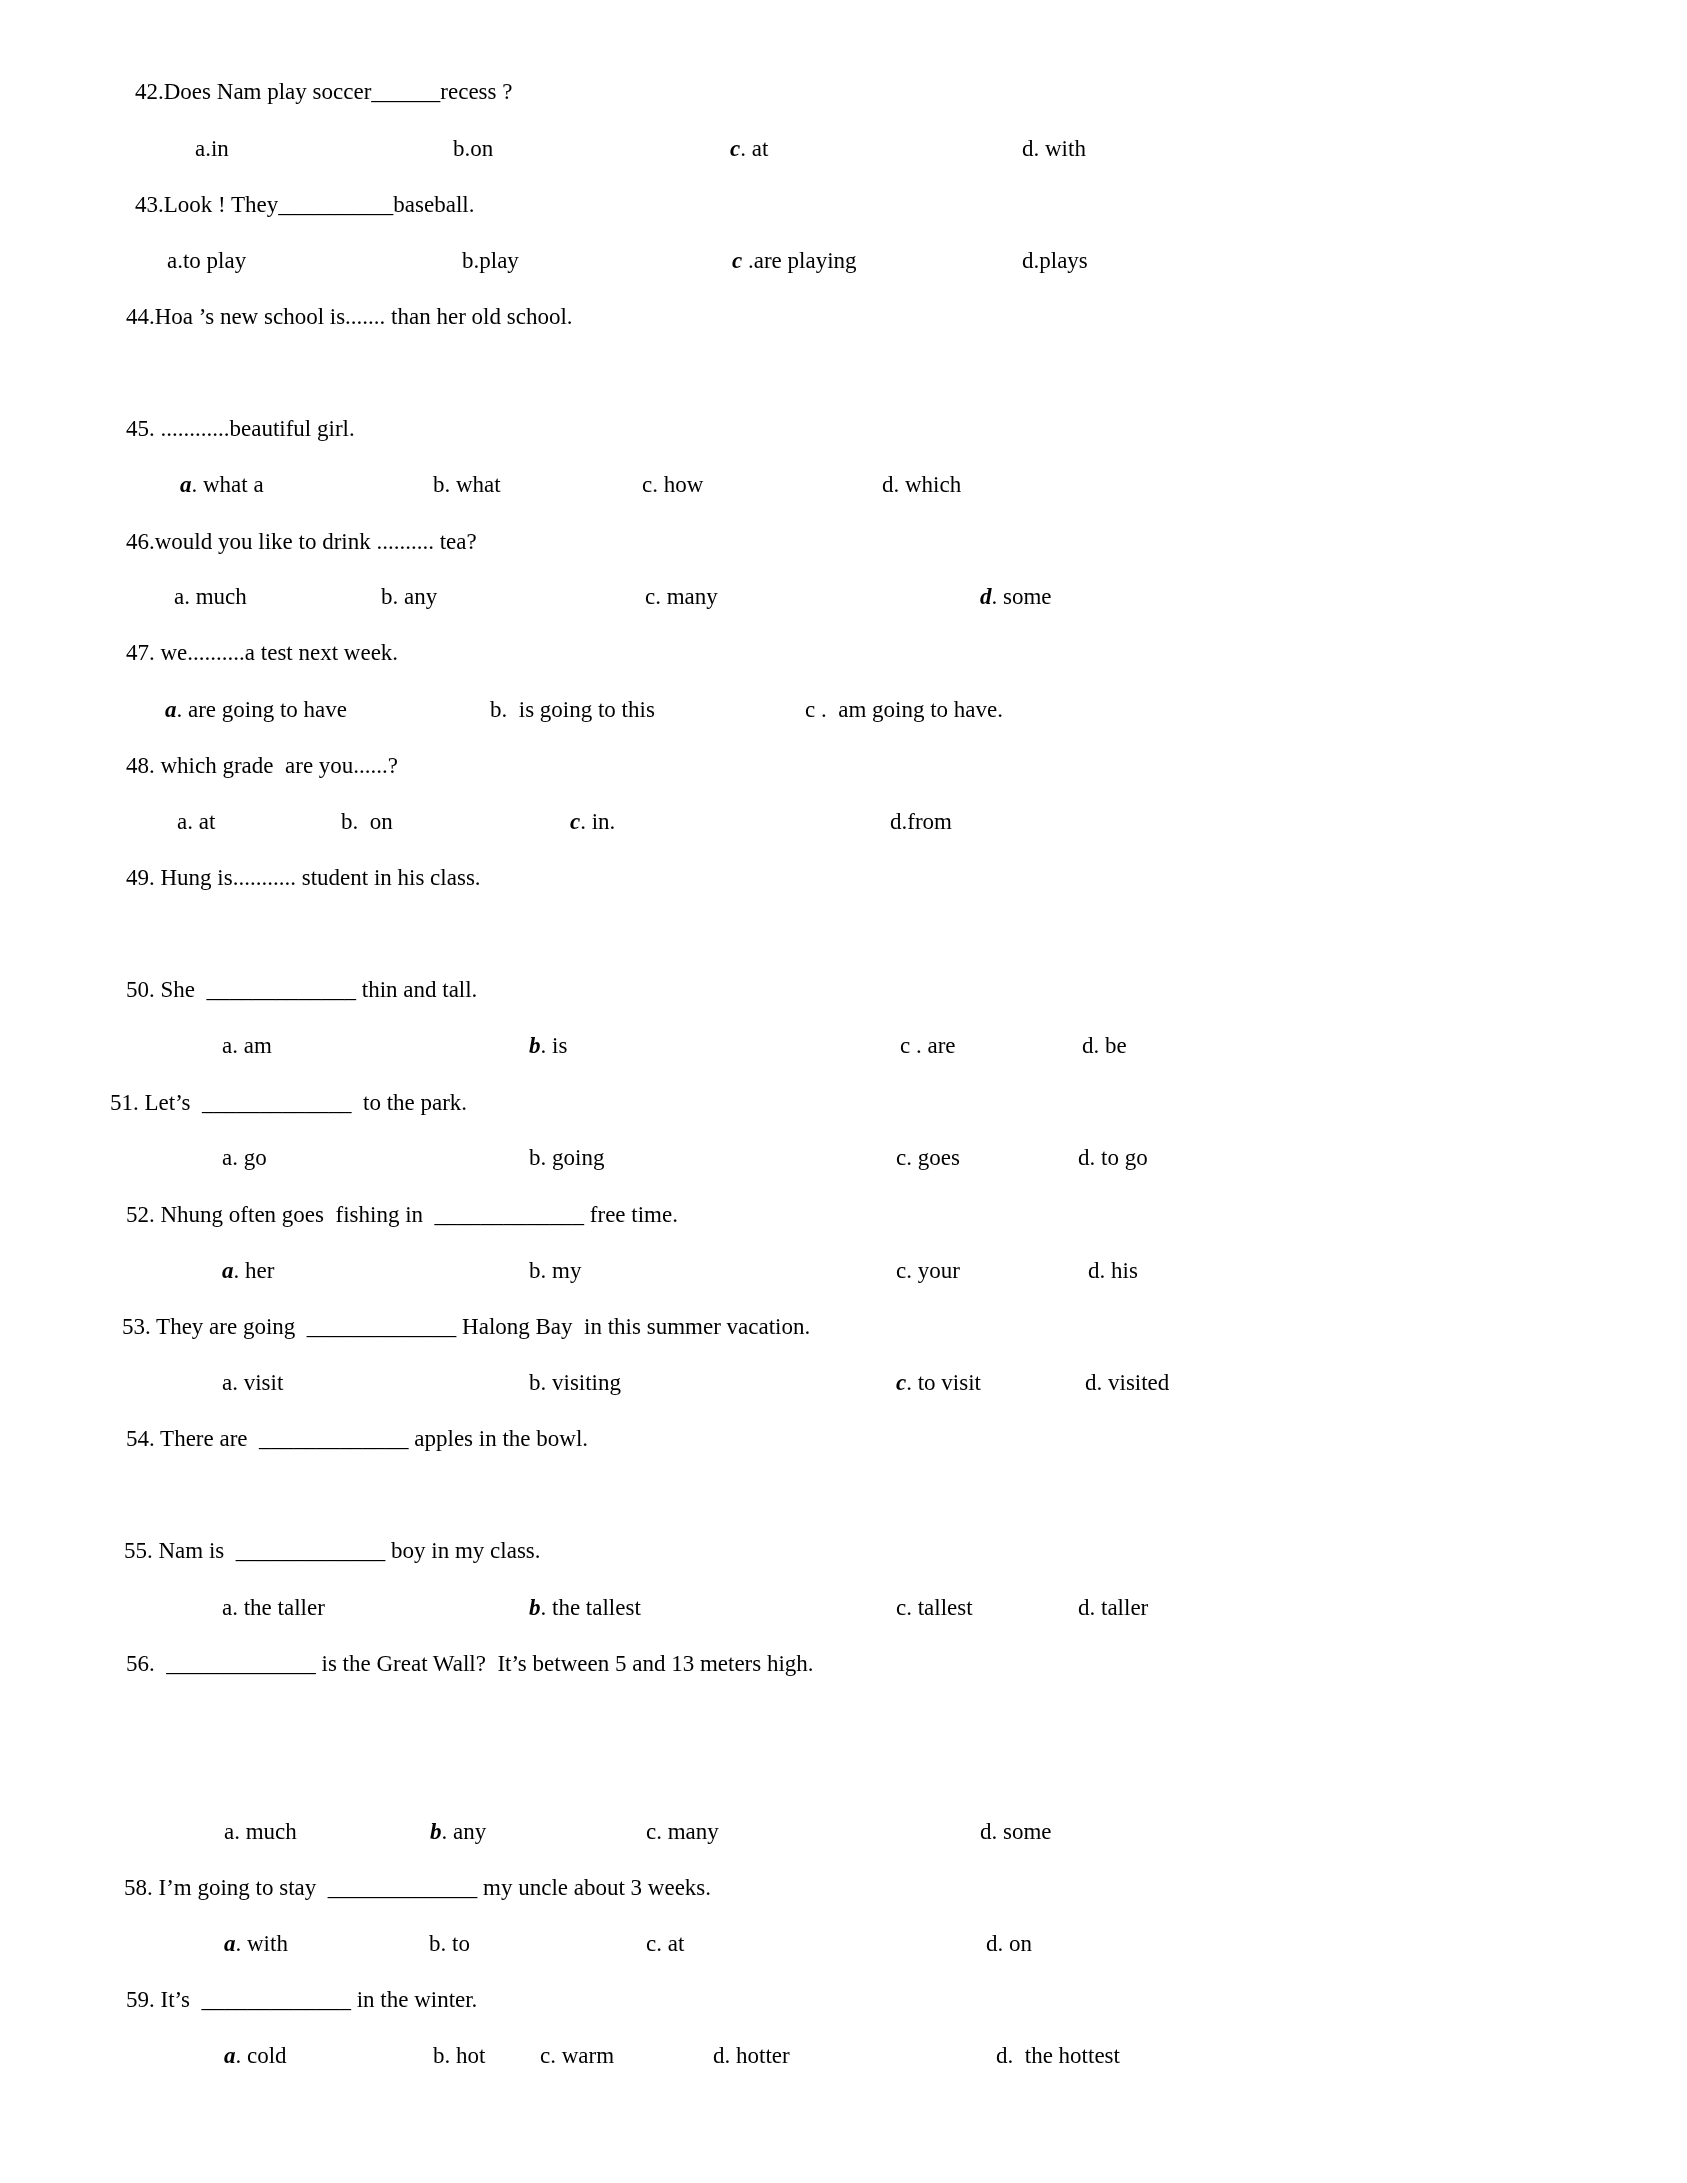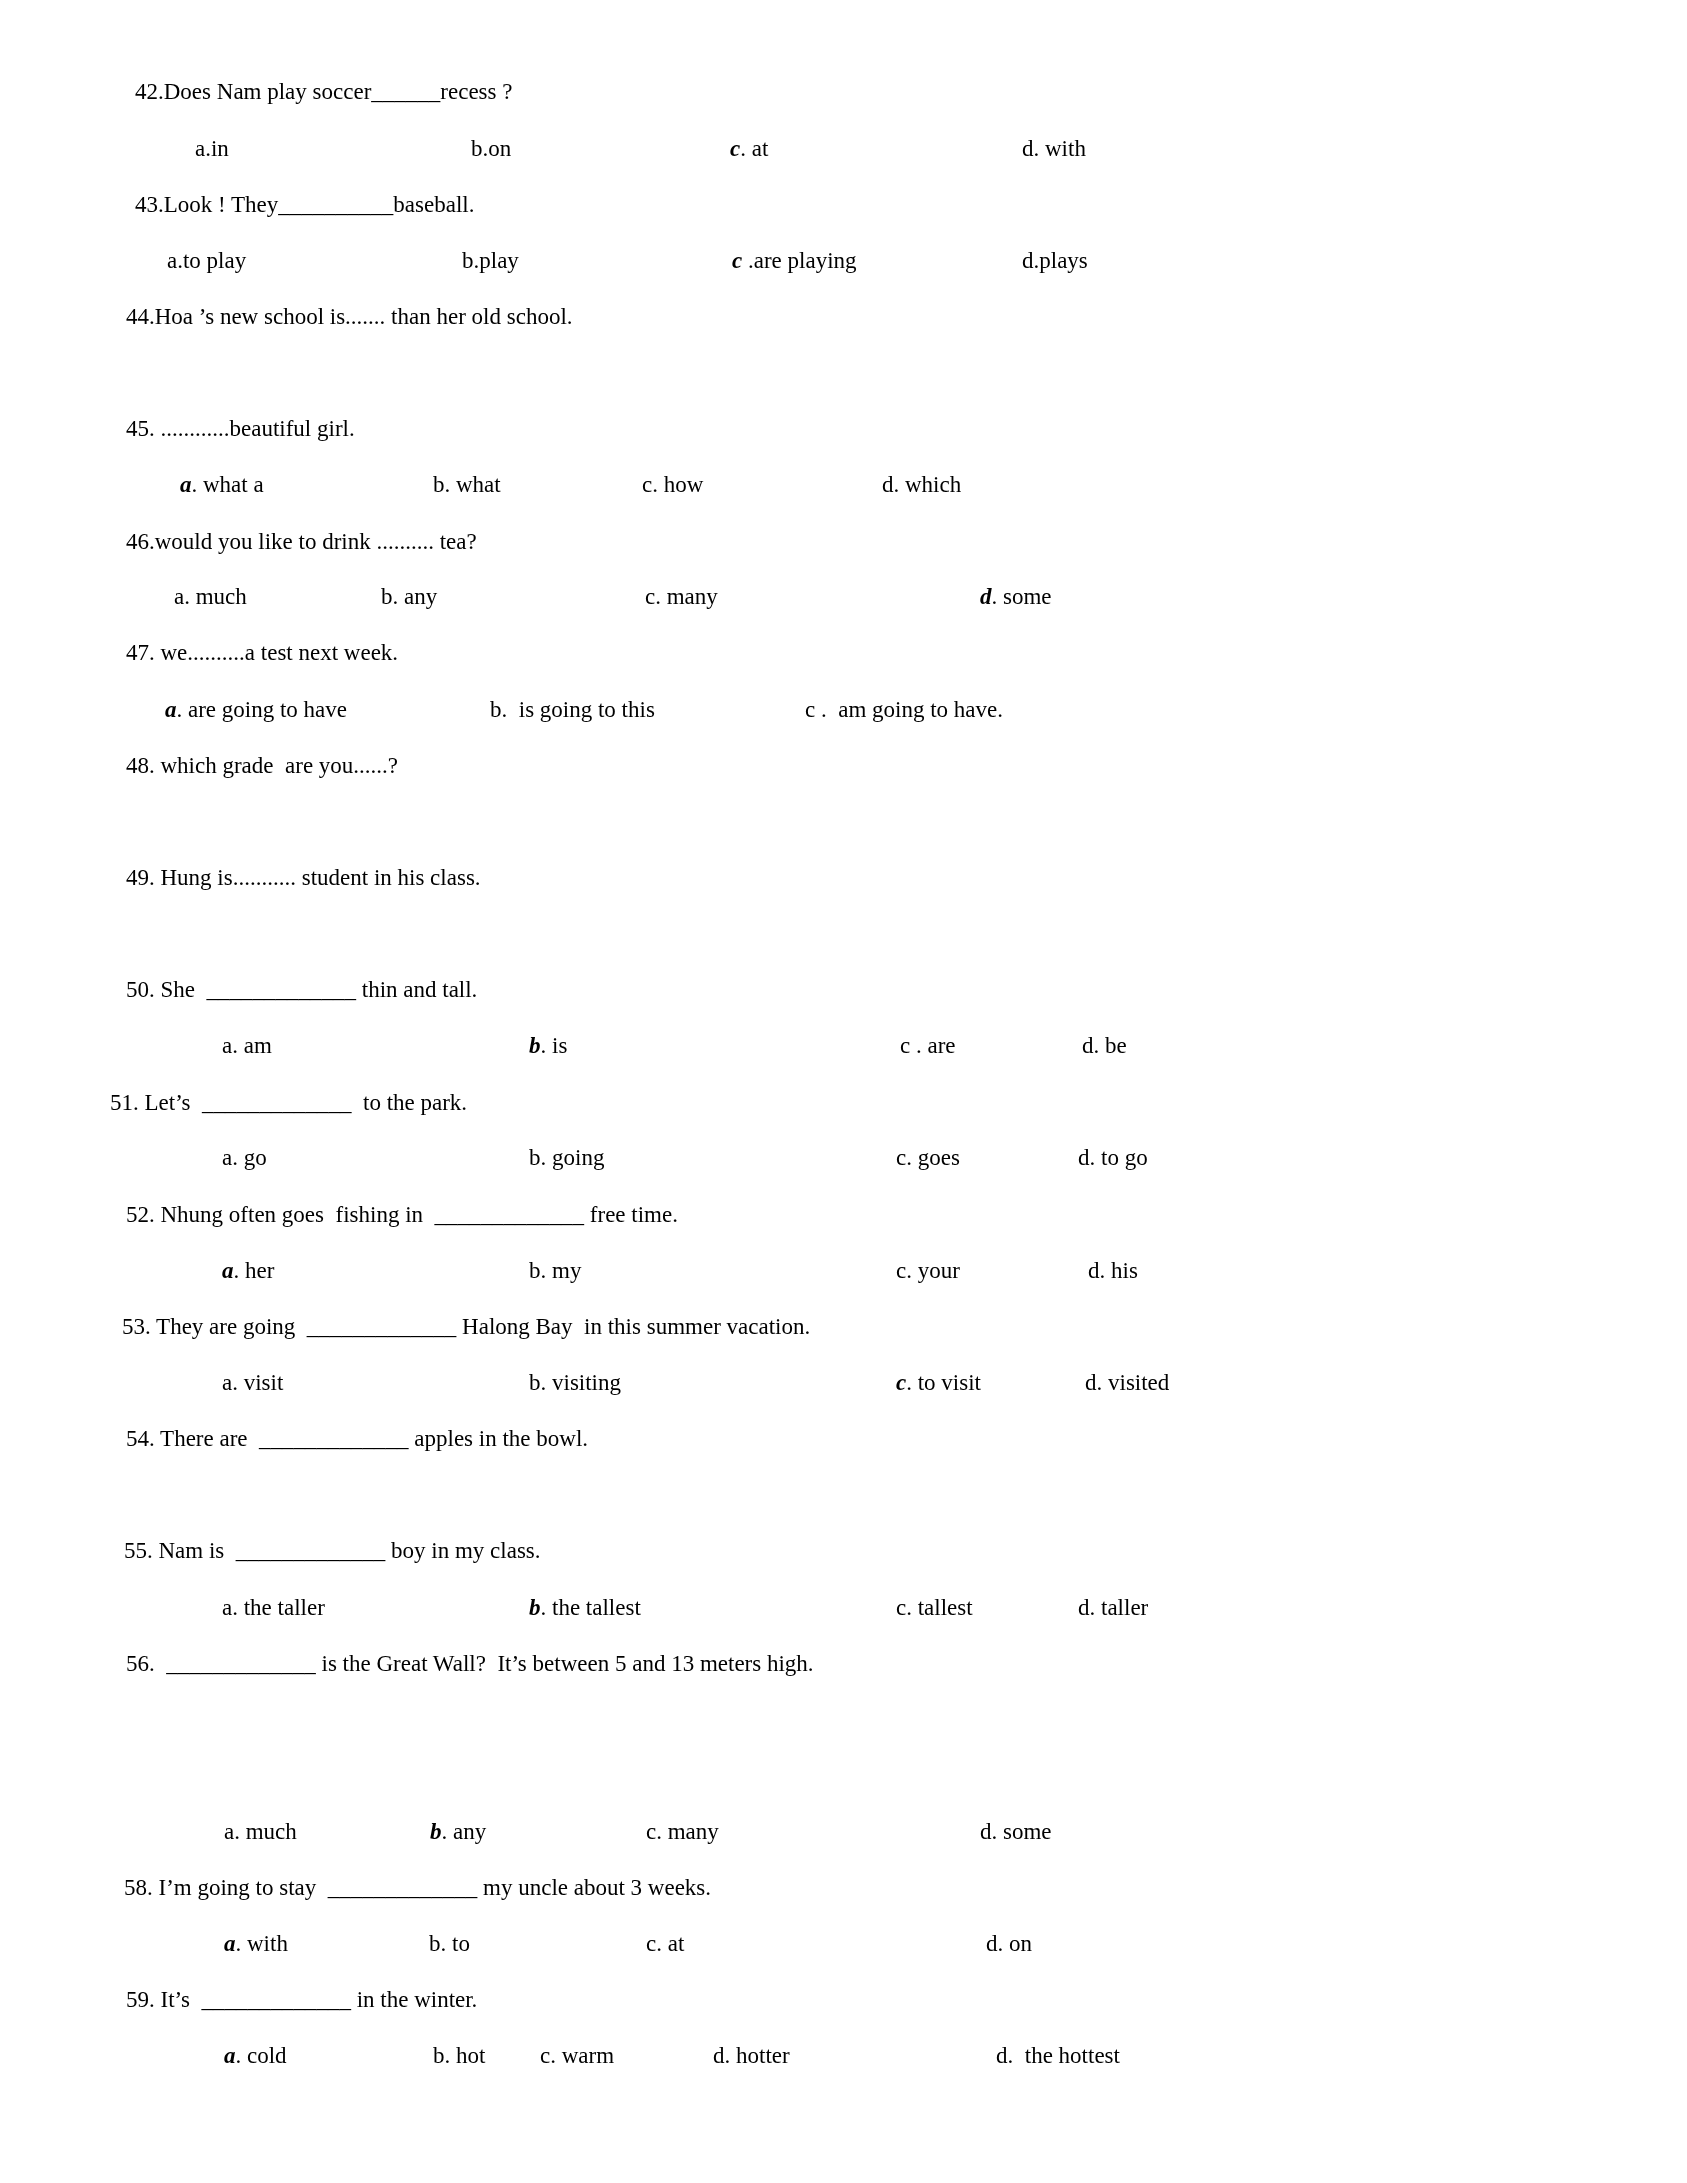--- a/index.html
+++ b/index.html
@@ -14,21 +14,21 @@
   .ans{font-weight:bold;font-style:italic}
 </style>
 </head>
 <body>
 
 <div class="page">
 
   <div class="line" style="top:71px;left:135px;width:auto">42.Does Nam play soccer______recess ?</div>
   <div class="line" style="top:128px">
     <span class="opt" style="left:195px"><i class="ans"></i><span>a.in</span></span>
-    <span class="opt" style="left:471px"><i class="ans"></i><span>b.on</span></span>
+    <span class="opt" style="left:453px"><i class="ans"></i><span>b.on</span></span>
     <span class="opt" style="left:730px"><i class="ans">c</i><span>. at</span></span>
     <span class="opt" style="left:1022px"><i class="ans"></i><span>d. with</span></span>
   </div>
 
   <div class="line" style="top:184px;left:135px;width:auto">43.Look ! They__________baseball.</div>
   <div class="line" style="top:240px">
     <span class="opt" style="left:167px"><i class="ans"></i><span>a.to play</span></span>
     <span class="opt" style="left:462px"><i class="ans"></i><span>b.play</span></span>
     <span class="opt" style="left:732px"><i class="ans">c</i><span> .are playing</span></span>
     <span class="opt" style="left:1022px"><i class="ans"></i><span>d.plays</span></span>
@@ -53,20 +53,26 @@
   </div>
 
   <div class="line" style="top:632px;left:126px;width:auto">47. we..........a test next week.</div>
   <div class="line" style="top:689px">
     <span class="opt" style="left:165px"><i class="ans">a</i><span>. are going to have</span></span>
     <span class="opt" style="left:490px"><i class="ans"></i><span>b.  is going to this</span></span>
     <span class="opt" style="left:805px"><i class="ans"></i><span>c .  am going to have.</span></span>
   </div>
 
   <div class="line" style="top:745px;left:126px;width:auto">48. which grade  are you......?</div>
+  <div class="line" style="top:801px">
+    <span class="opt" style="left:177px"><i class="ans"></i><span>a. at</span></span>
+    <span class="opt" style="left:341px"><i class="ans"></i><span>b.  on</span></span>
+    <span class="opt" style="left:570px"><i class="ans">c</i><span>. in.</span></span>
+    <span class="opt" style="left:890px"><i class="ans"></i><span>d.from</span></span>
+  </div>
 
   <div class="line" style="top:857px;left:126px;width:auto">49. Hung is........... student in his class.</div>
 
   <div class="line" style="top:969px;left:126px;width:auto">50. She  _____________ thin and tall.</div>
   <div class="line" style="top:1025px">
     <span class="opt" style="left:222px"><i class="ans"></i><span>a. am</span></span>
     <span class="opt" style="left:529px"><i class="ans">b</i><span>. is</span></span>
     <span class="opt" style="left:900px"><i class="ans"></i><span>c . are</span></span>
     <span class="opt" style="left:1082px"><i class="ans"></i><span>d. be</span></span>
   </div>

